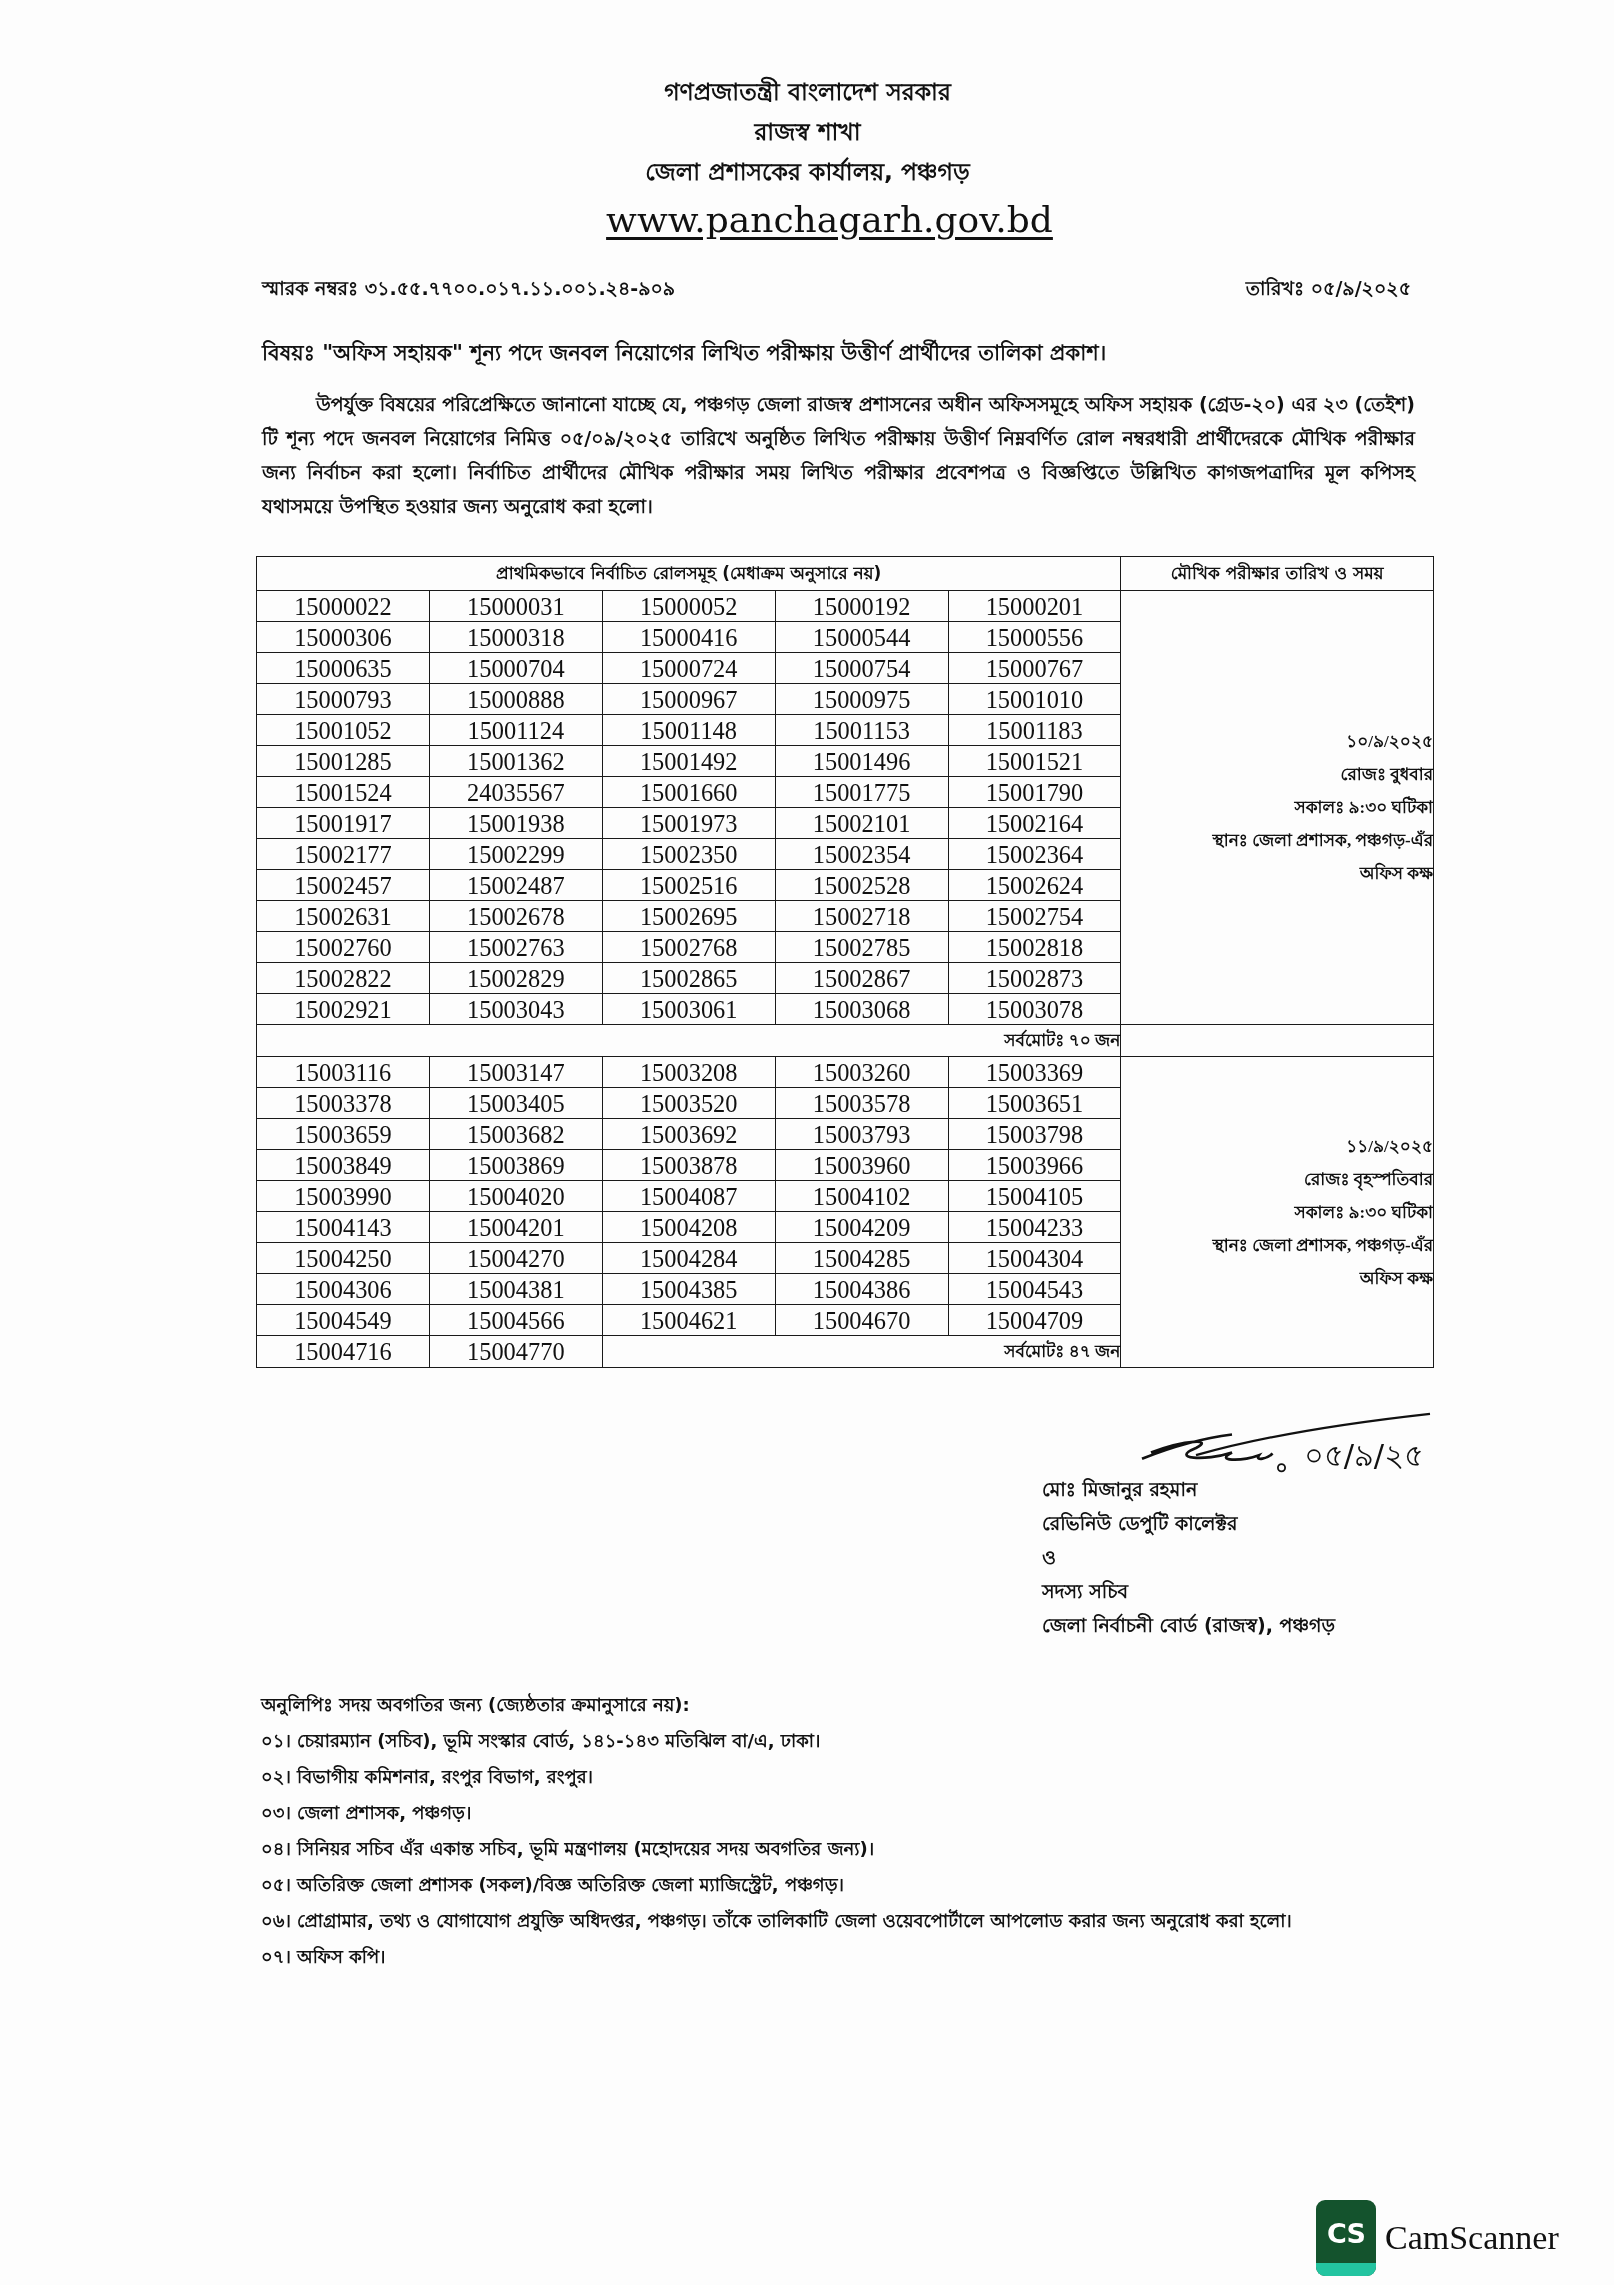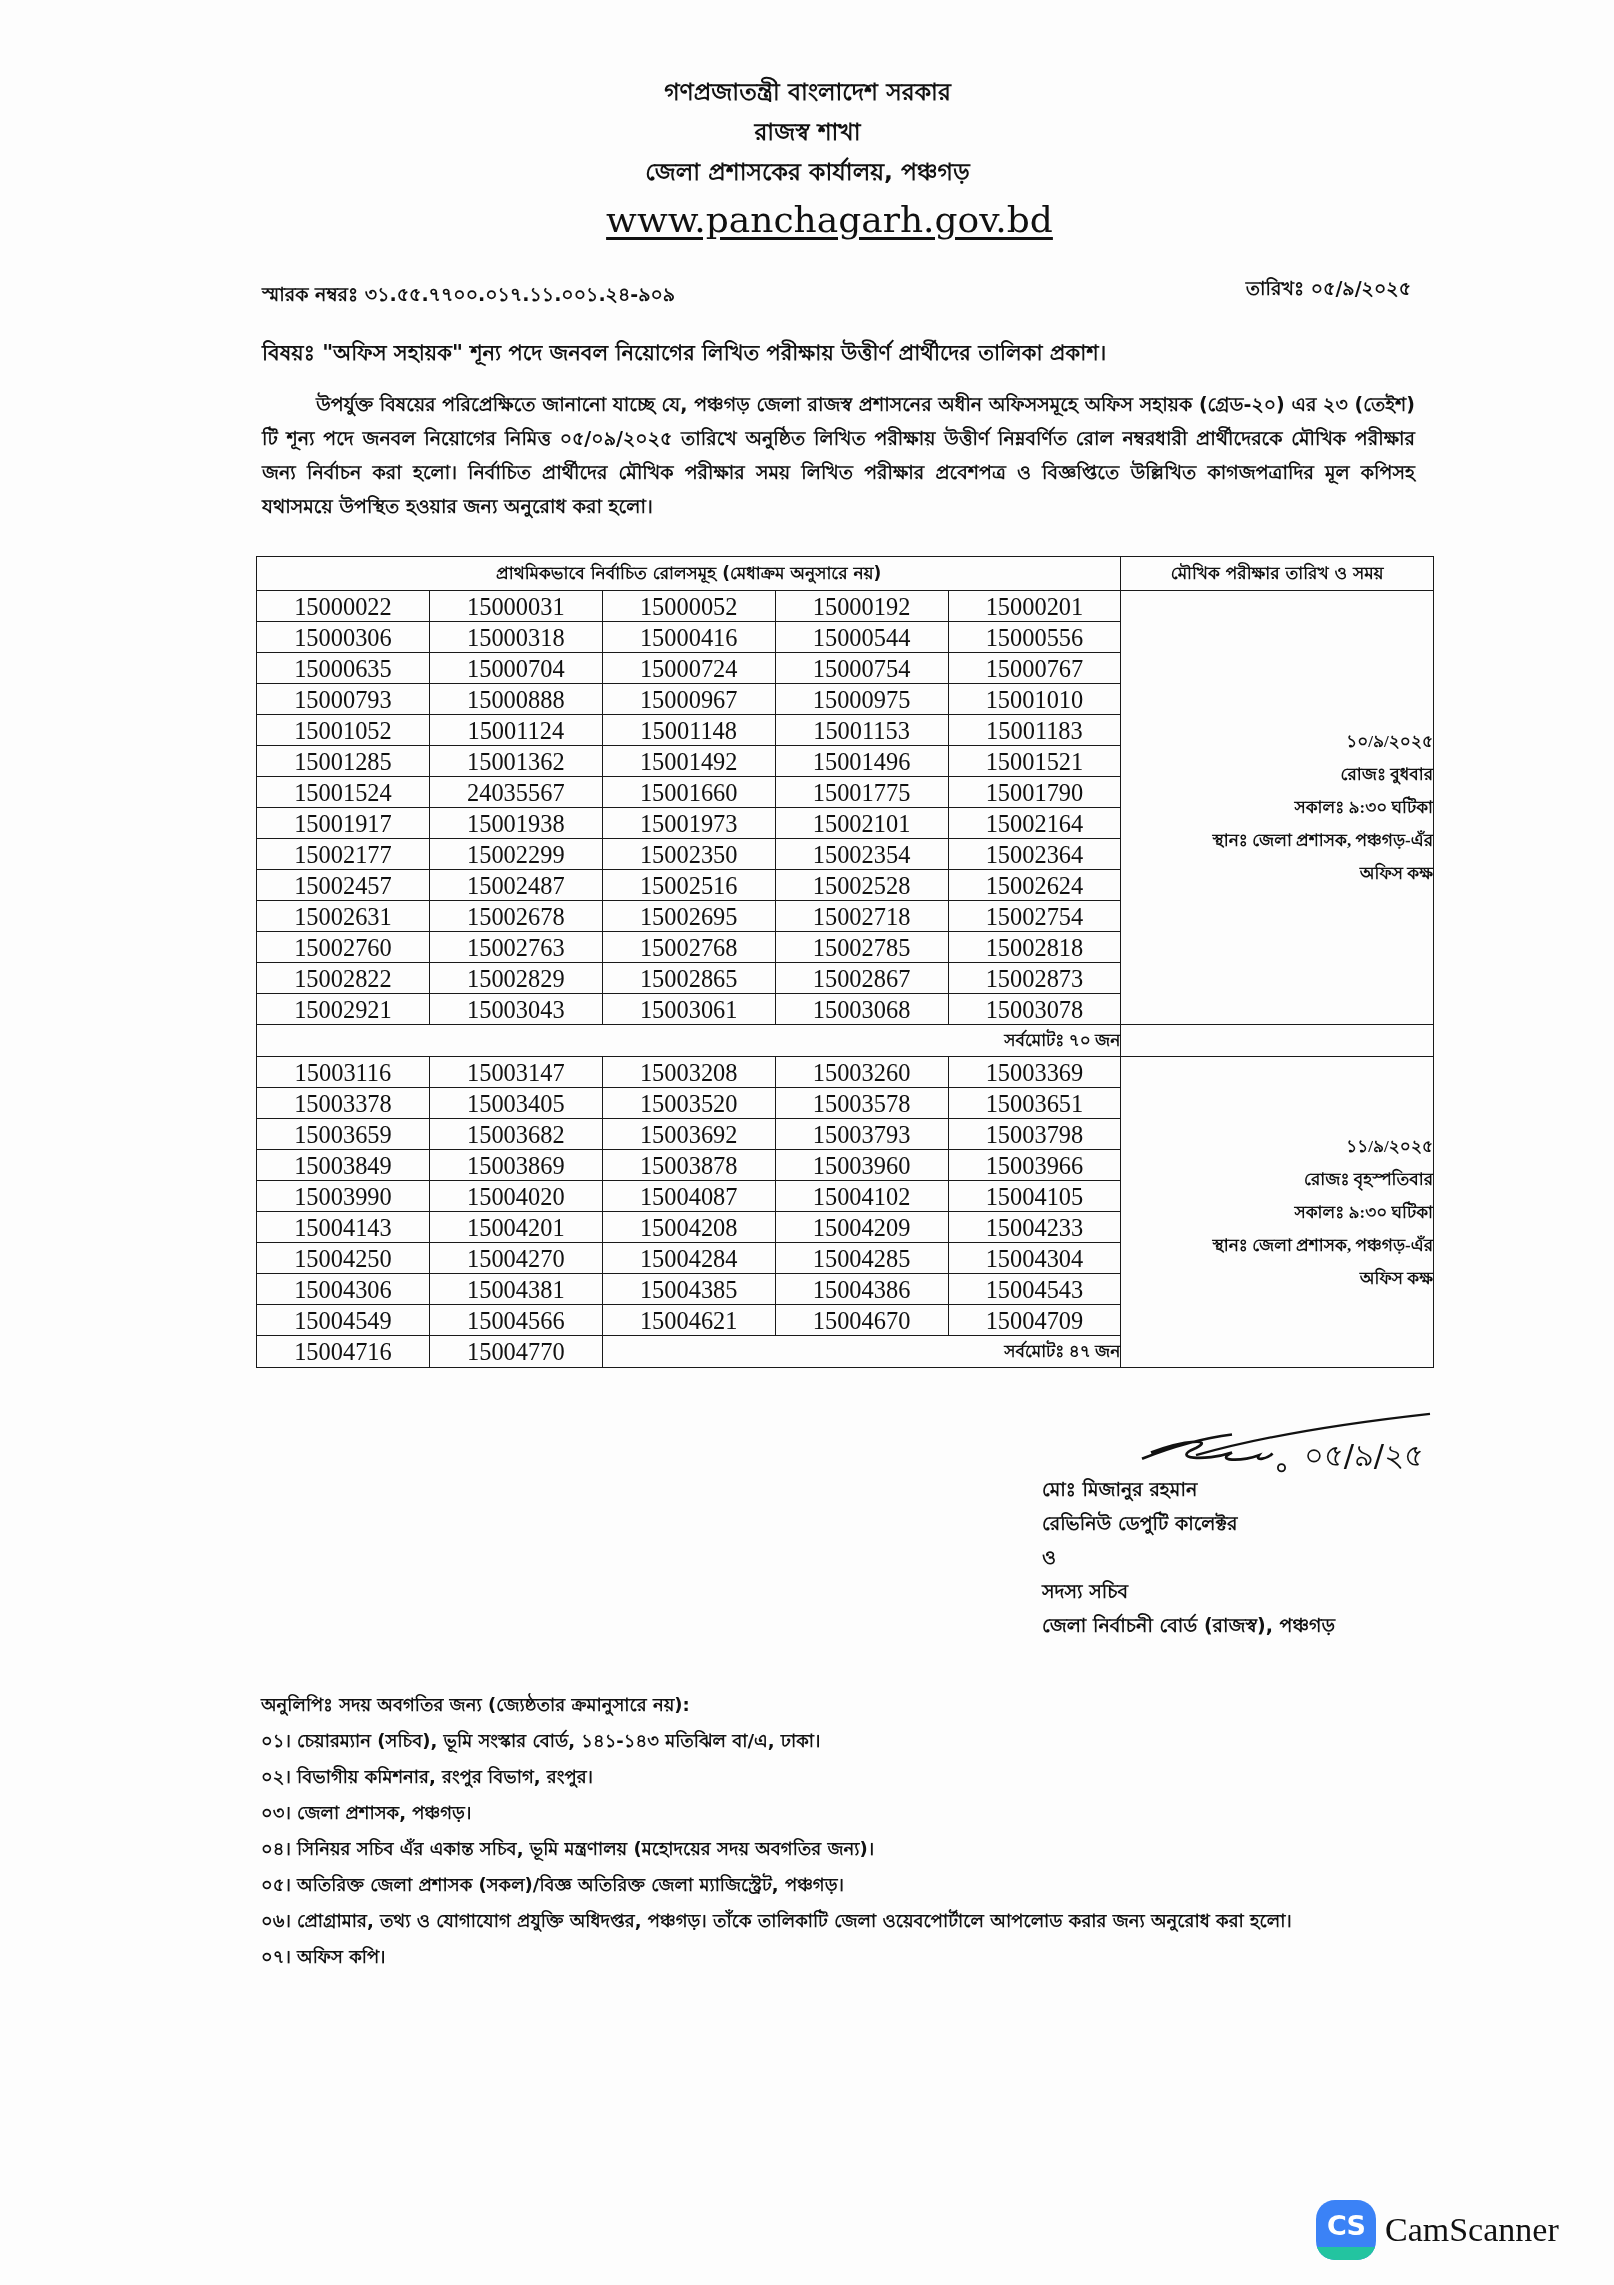--- a/index.html
+++ b/index.html
@@ -10,21 +10,21 @@
   .page { position: absolute; left: 0; top: 0; width: 1615px; height: 2285px; background: #fdfdfd; }
 
   .letterhead { position: absolute; top: 72px; left: 0; width: 1615px; text-align: center; }
   .lh-line { font-size: 23.5px; line-height: 40px; font-weight: bold; }
   .lh-url {
     font-family: "DejaVu Serif", serif; font-size: 36px; line-height: 51px;
     text-decoration: underline; text-underline-offset: 5.4px; margin-top: 1.8px; margin-left: 44px;
   }
 
   .memo-row { position: absolute; top: 274px; left: 262px; width: 1149px; font-size: 19px; font-weight: bold; }
-  .memo-left { position: absolute; left: 0; top: 6px; }
+  .memo-left { position: absolute; left: 0; top: 0; }
   .memo-right { position: absolute; right: 0; top: 0; margin-left: 8px; }
 
   .subject { position: absolute; top: 337px; left: 262px; width: 1167px; font-size: 21px; font-weight: bold; }
 
   .body-para {
     position: absolute; top: 387px; left: 262px; width: 1153px;
     font-size: 19px; line-height: 34px; text-align: justify; text-indent: 54px; font-weight: bold;
   }
 
   table.rolls {
@@ -46,22 +46,22 @@
 
   .signature { position: absolute; top: 1416px; left: 1042px; width: 389px; text-align: left; }
   .sig-scribble { position: absolute; left: 90px; top: -4.5px; }
   .sig-line { font-size: 19px; line-height: 34px; font-weight: bold; }
   .sig-name { margin-top: 56px; }
 
   .cc-block { position: absolute; top: 1687px; left: 261px; width: 1167px; font-size: 18px; font-weight: bold; line-height: 36px; }
 
   .camscanner { position: absolute; left: 1316px; top: 2200px; display: flex; align-items: center; }
   .cs-logo {
-    width: 60px; height: 60px; border-radius: 19px; overflow: hidden; position: relative;
-    background: #3b82f6; display: flex; align-items: center; justify-content: center;
+    width: 60px; height: 76px; border-radius: 9px; overflow: hidden; position: relative;
+    background: #14532d; display: flex; align-items: center; justify-content: center;
   }
   .cs-logo .cs-text { color: #fff; font-family: "DejaVu Sans", sans-serif; font-weight: bold; font-size: 27px; margin-top: -9px; letter-spacing: -0.9px; }
   .cs-logo .cs-band { position: absolute; left: 0; bottom: 0; width: 100%; height: 12.7px; background: #23c4a0; }
   .cs-name { font-family: "Liberation Serif", serif; font-size: 34px; margin-left: 9px; color: #111; }
 </style>
 </head>
 <body>
 
 <div class="page">
 

